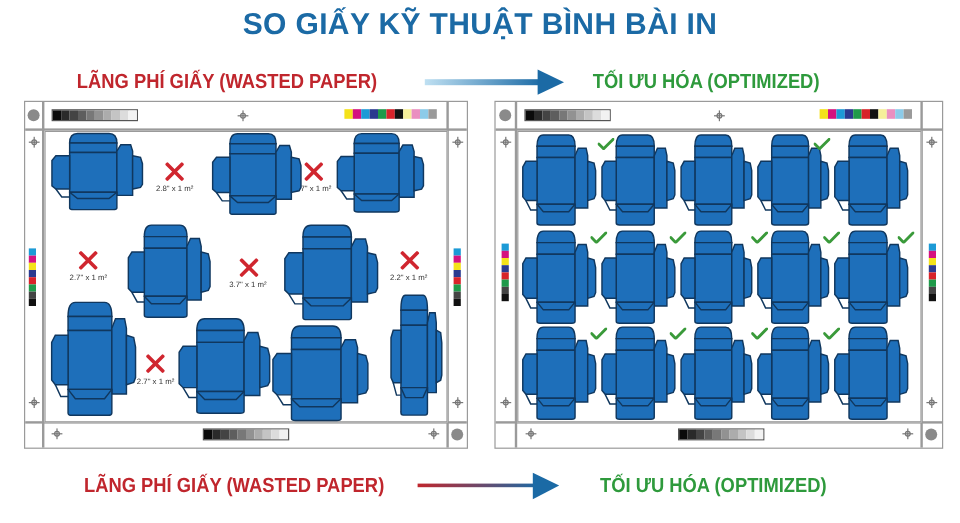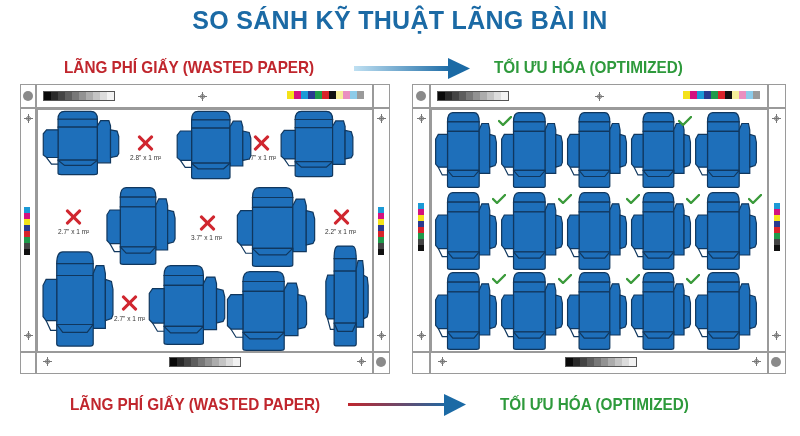--- a/index.html
+++ b/index.html
@@ -27,21 +27,21 @@
   .mark-x{position:absolute;width:18px;height:18px;}
   .mark-x:before,.mark-x:after{content:"";position:absolute;left:8px;top:-1px;width:3px;height:20px;background:#d0262f;border-radius:1px;}
   .mark-x:before{transform:rotate(45deg);}
   .mark-x:after{transform:rotate(-45deg);}
   .lbl{position:absolute;font-size:6.5px;color:#333;white-space:nowrap;}
   .check{position:absolute;width:14px;height:10px;}
 </style>
 </head>
 <body>
 
-<div class="title">SO SÁNH KỸ THUẬT LÃNG BÀI IN</div>
+<div class="title">SO GIẤY KỸ THUẬT BÌNH BÀI IN</div>
 
 <div class="cmp-row" style="top:56px;">
   <span class="waste" style="left:64px;top:2px;">LÃNG PHÍ GIẤY (WASTED PAPER)</span>
   <svg width="140" height="26" style="left:340px;top:0;">
     <defs>
         <linearGradient id="ga" x1="0" x2="1">
           <stop offset="0" stop-color="#bfe0f2"></stop>
           <stop offset="1" stop-color="#1b6aa5"></stop>
         </linearGradient>
       </defs>

